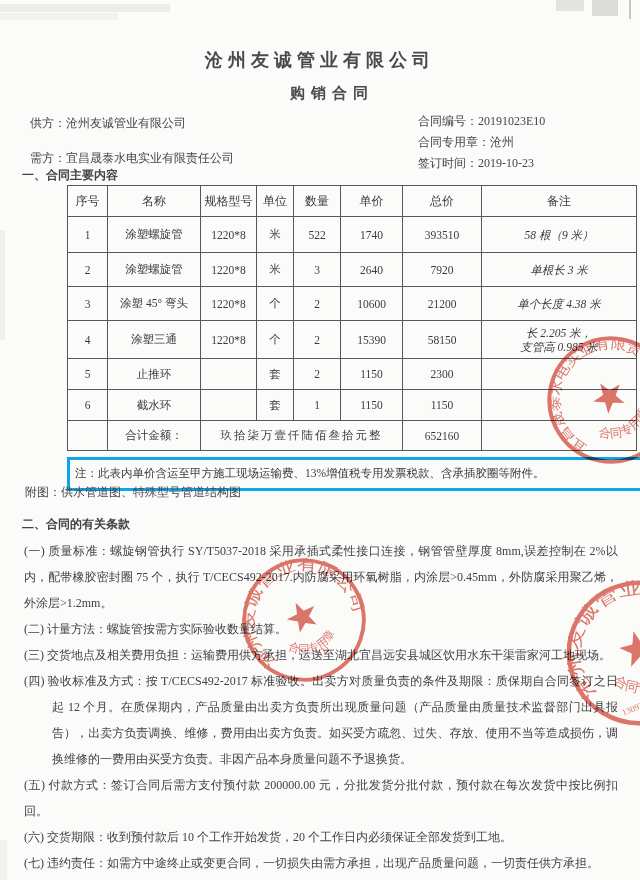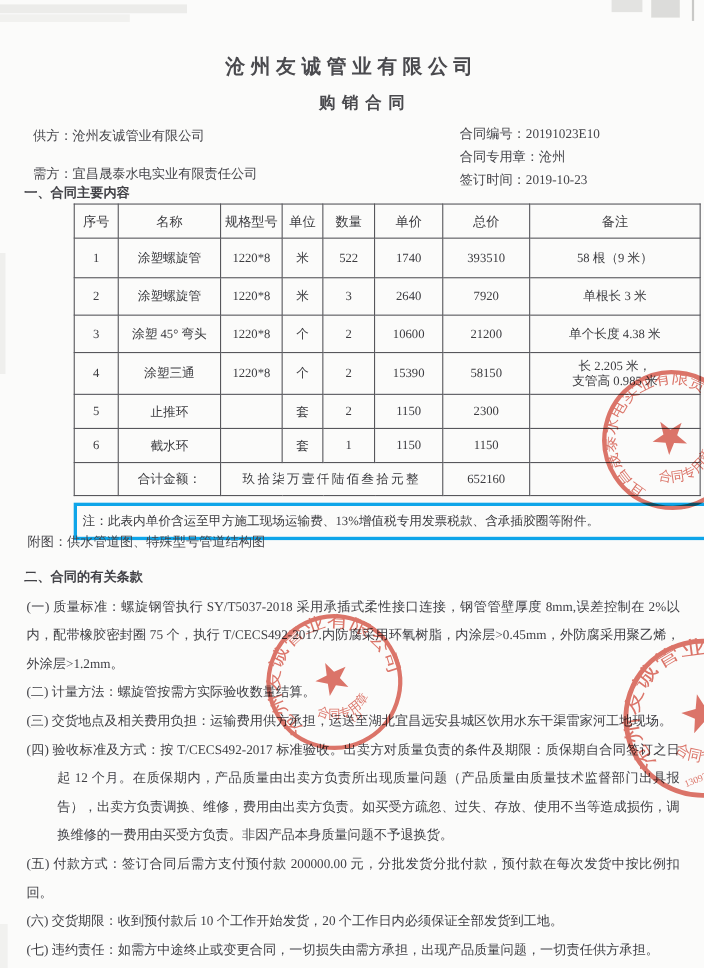--- a/index.html
+++ b/index.html
@@ -24,21 +24,21 @@
   .h-sec{position:absolute;left:22px;font-size:12px;font-weight:700;color:#424247;}
   .h1{top:167px;} .h2{top:516px;}
   
   .tablewrap{position:absolute;left:21px;top:185px;width:573px;margin-left:46px;}
   table{border-collapse:collapse;table-layout:fixed;width:569px;}
   td,th{border:1px solid #57575c;text-align:center;vertical-align:middle;
     font-size:11.5px;font-weight:normal;color:#3b3b3f;padding:0;overflow:hidden;}
   th{font-size:12px;}
   tr.rh{height:31px;} tr.r1{height:36px;} tr.r2{height:34px;} tr.r3{height:34px;}
   tr.r4{height:38px;} tr.r5{height:31px;} tr.r6{height:31px;} tr.rt{height:30px;}
-  td.remark{white-space:pre-line;line-height:14px;font-size:11.5px;}
+  td.remark{white-space:pre-line;line-height:14px;font-size:11.5px;font-style:italic;}
   td.amount{letter-spacing:2px;}
   .notebox{margin-top:6px;width:561px;border:3px solid #0ea5e9;
     font-size:11.5px;text-align:left;padding:6px 5px 7px 5px;color:#3b3b3f;}
   .attach{position:absolute;left:25px;top:484px;font-size:12px;color:#45454a;}
   
   .terms{position:absolute;left:24px;top:538px;width:594px;font-size:12px;
     line-height:26px;color:#3f3f44;text-align:justify;}
   .terms p{margin:0;}
   .terms p.hang{padding-left:28px;text-indent:-28px;}
   

